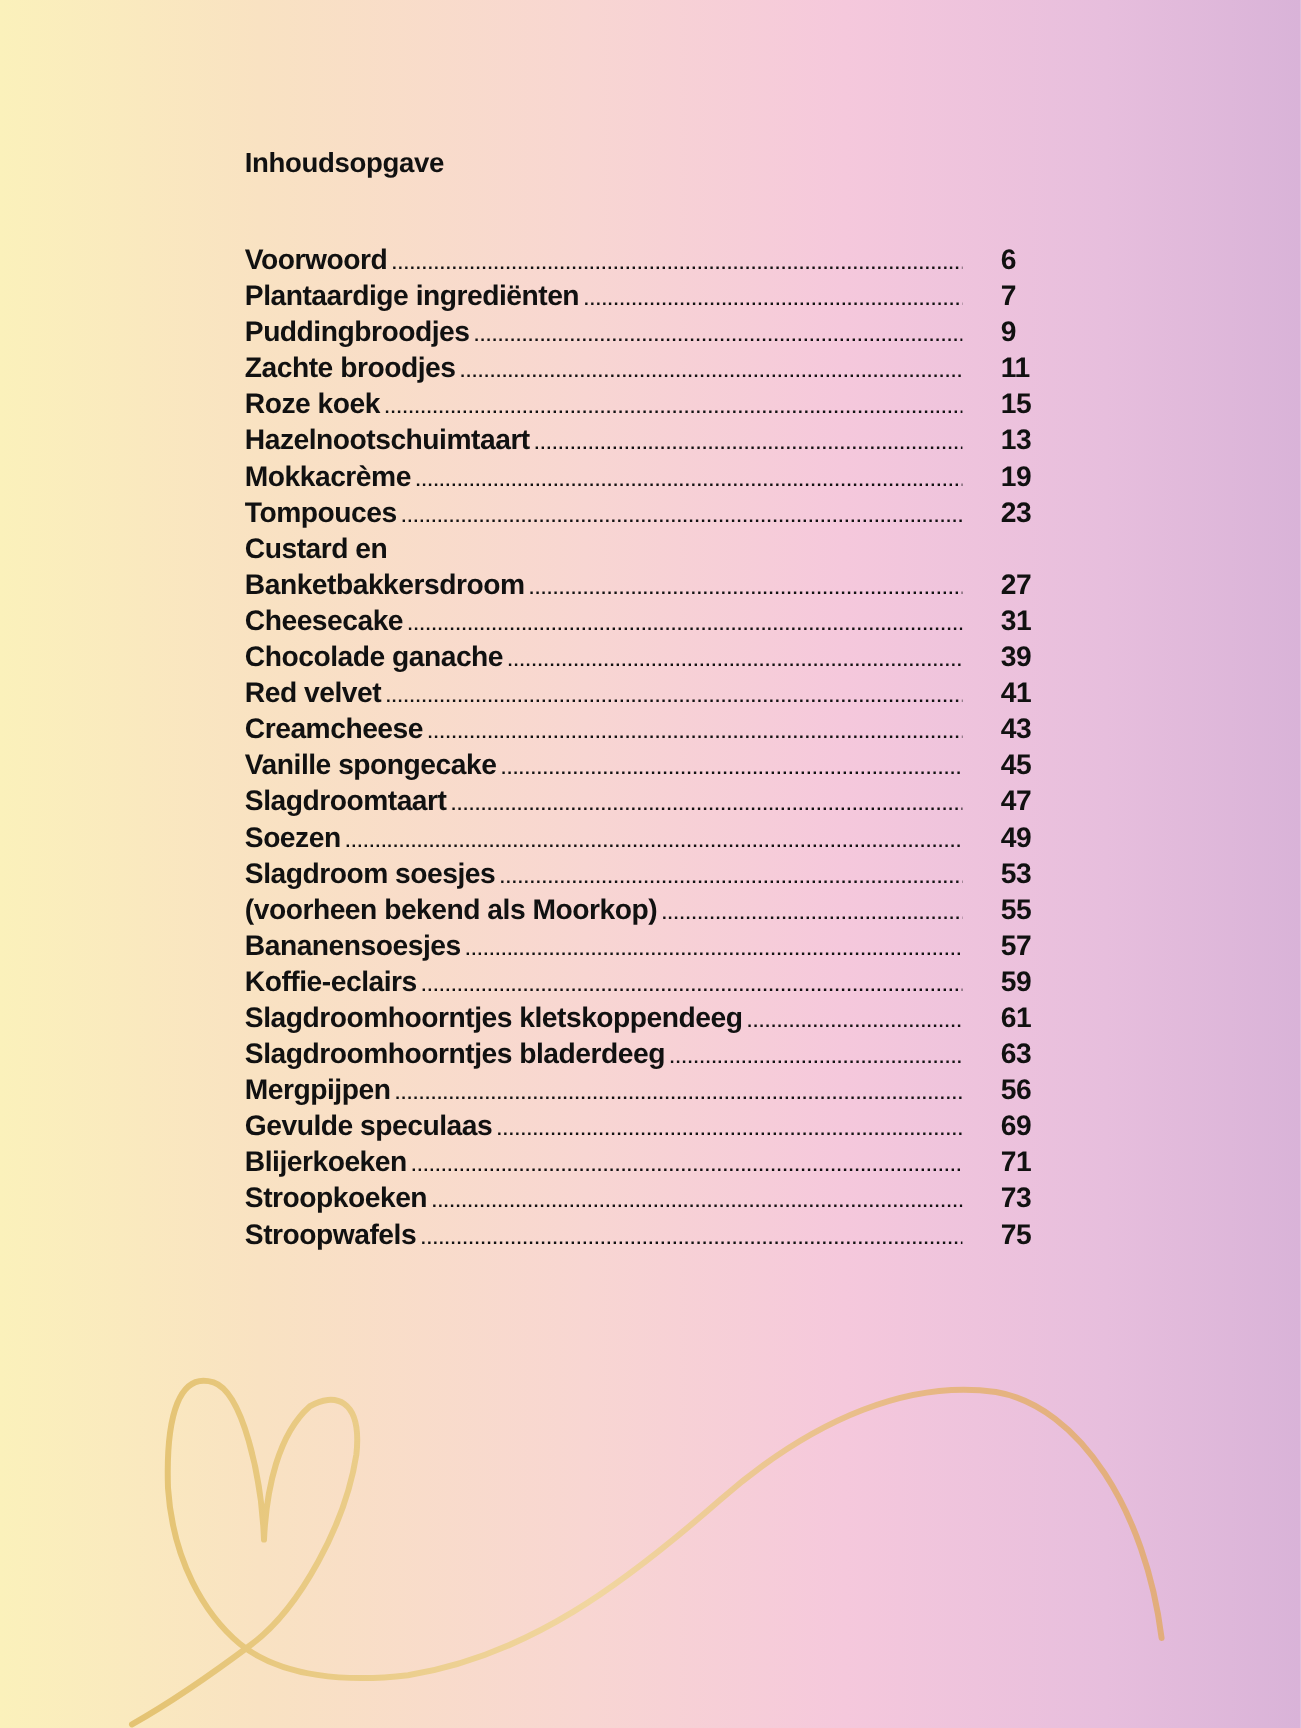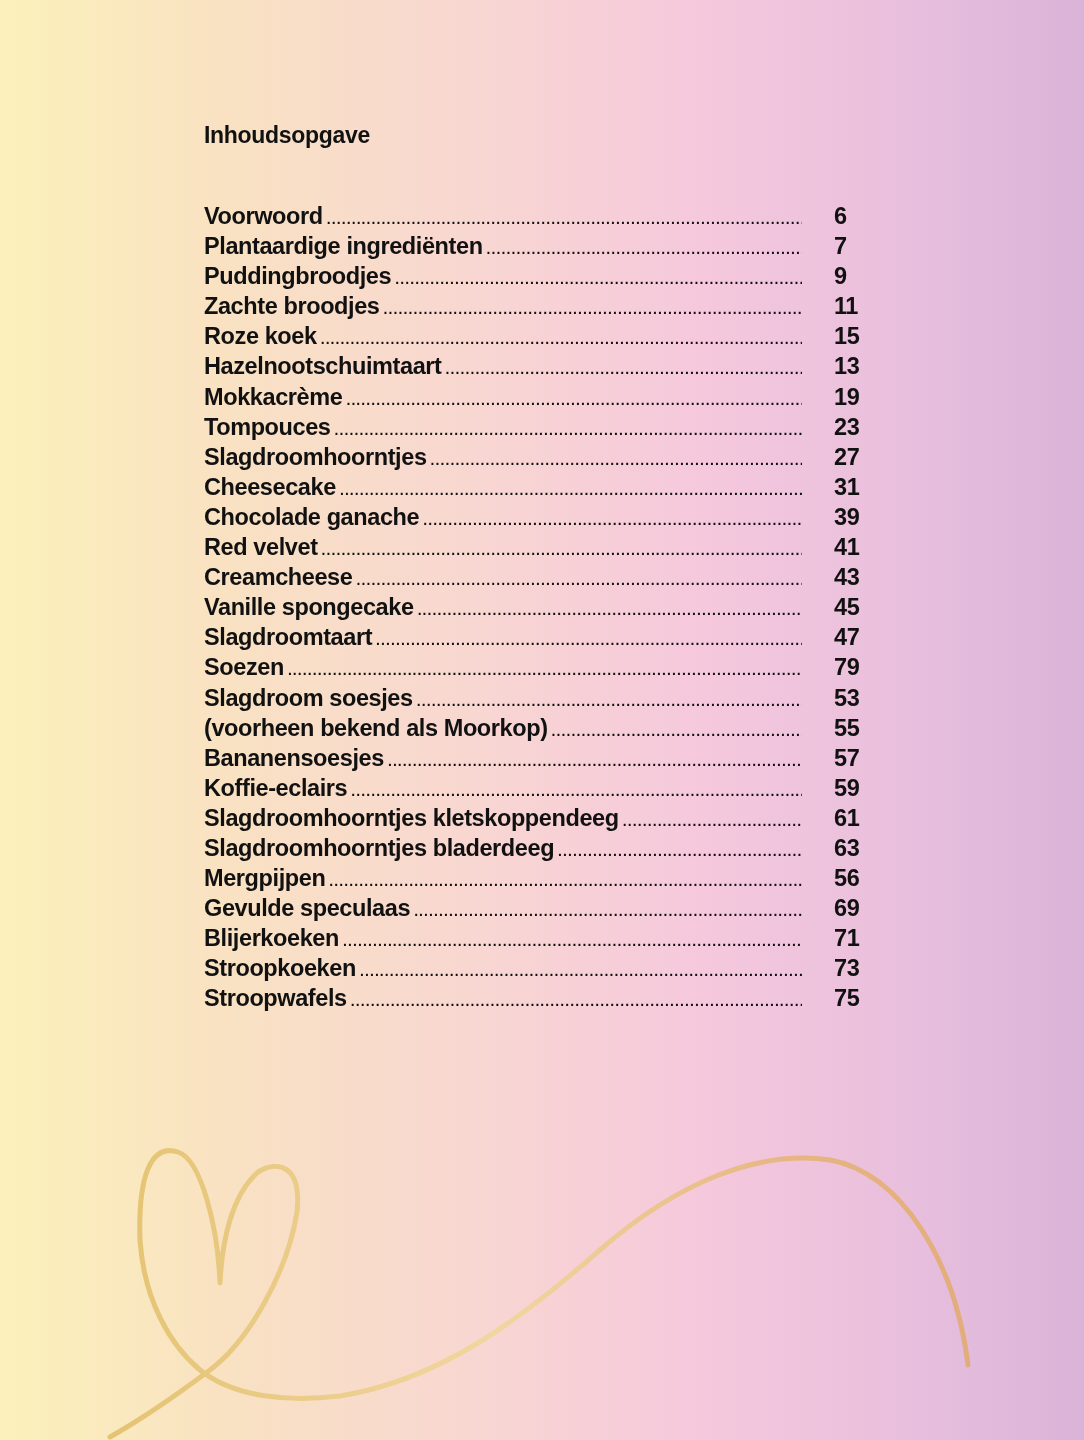--- a/index.html
+++ b/index.html
@@ -102,28 +102,29 @@
 
   <div class="toc" id="toc">
       <div class="toc-row"><span class="lead"><span>Voorwoord</span><span class="dots">........................................................................................................</span></span><span class="page-num">6</span></div>
       <div class="toc-row"><span class="lead"><span>Plantaardige ingrediënten</span><span class="dots">........................................................................................................</span></span><span class="page-num">7</span></div>
       <div class="toc-row"><span class="lead"><span>Puddingbroodjes</span><span class="dots">........................................................................................................</span></span><span class="page-num">9</span></div>
       <div class="toc-row"><span class="lead"><span>Zachte broodjes</span><span class="dots">........................................................................................................</span></span><span class="page-num">11</span></div>
       <div class="toc-row"><span class="lead"><span>Roze koek</span><span class="dots">........................................................................................................</span></span><span class="page-num">15</span></div>
       <div class="toc-row"><span class="lead"><span>Hazelnootschuimtaart</span><span class="dots">........................................................................................................</span></span><span class="page-num">13</span></div>
       <div class="toc-row"><span class="lead"><span>Mokkacrème</span><span class="dots">........................................................................................................</span></span><span class="page-num">19</span></div>
       <div class="toc-row"><span class="lead"><span>Tompouces</span><span class="dots">........................................................................................................</span></span><span class="page-num">23</span></div>
-      <div class="toc-row"><span class="lead"><span>Slagdroomhoorntjes</span><span class="dots">........................................................................................................</span></span><span class="page-num">27</span></div>
+      <div class="toc-row continuation"><span class="lead"><span>Custard en</span></span></div>
+      <div class="toc-row"><span class="lead"><span>Banketbakkersdroom</span><span class="dots">........................................................................................................</span></span><span class="page-num">27</span></div>
       <div class="toc-row"><span class="lead"><span>Cheesecake</span><span class="dots">........................................................................................................</span></span><span class="page-num">31</span></div>
       <div class="toc-row"><span class="lead"><span>Chocolade ganache</span><span class="dots">........................................................................................................</span></span><span class="page-num">39</span></div>
       <div class="toc-row"><span class="lead"><span>Red velvet</span><span class="dots">........................................................................................................</span></span><span class="page-num">41</span></div>
       <div class="toc-row"><span class="lead"><span>Creamcheese</span><span class="dots">........................................................................................................</span></span><span class="page-num">43</span></div>
       <div class="toc-row"><span class="lead"><span>Vanille spongecake</span><span class="dots">........................................................................................................</span></span><span class="page-num">45</span></div>
       <div class="toc-row"><span class="lead"><span>Slagdroomtaart</span><span class="dots">........................................................................................................</span></span><span class="page-num">47</span></div>
-      <div class="toc-row"><span class="lead"><span>Soezen</span><span class="dots">........................................................................................................</span></span><span class="page-num">79</span></div>
+      <div class="toc-row"><span class="lead"><span>Soezen</span><span class="dots">........................................................................................................</span></span><span class="page-num">49</span></div>
       <div class="toc-row"><span class="lead"><span>Slagdroom soesjes</span><span class="dots">........................................................................................................</span></span><span class="page-num">53</span></div>
       <div class="toc-row"><span class="lead"><span>(voorheen bekend als Moorkop)</span><span class="dots">........................................................................................................</span></span><span class="page-num">55</span></div>
       <div class="toc-row"><span class="lead"><span>Bananensoesjes</span><span class="dots">........................................................................................................</span></span><span class="page-num">57</span></div>
       <div class="toc-row"><span class="lead"><span>Koffie-eclairs</span><span class="dots">........................................................................................................</span></span><span class="page-num">59</span></div>
       <div class="toc-row"><span class="lead"><span>Slagdroomhoorntjes kletskoppendeeg</span><span class="dots">........................................................................................................</span></span><span class="page-num">61</span></div>
       <div class="toc-row"><span class="lead"><span>Slagdroomhoorntjes bladerdeeg</span><span class="dots">........................................................................................................</span></span><span class="page-num">63</span></div>
       <div class="toc-row"><span class="lead"><span>Mergpijpen</span><span class="dots">........................................................................................................</span></span><span class="page-num">56</span></div>
       <div class="toc-row"><span class="lead"><span>Gevulde speculaas</span><span class="dots">........................................................................................................</span></span><span class="page-num">69</span></div>
       <div class="toc-row"><span class="lead"><span>Blijerkoeken</span><span class="dots">........................................................................................................</span></span><span class="page-num">71</span></div>
       <div class="toc-row"><span class="lead"><span>Stroopkoeken</span><span class="dots">........................................................................................................</span></span><span class="page-num">73</span></div>

